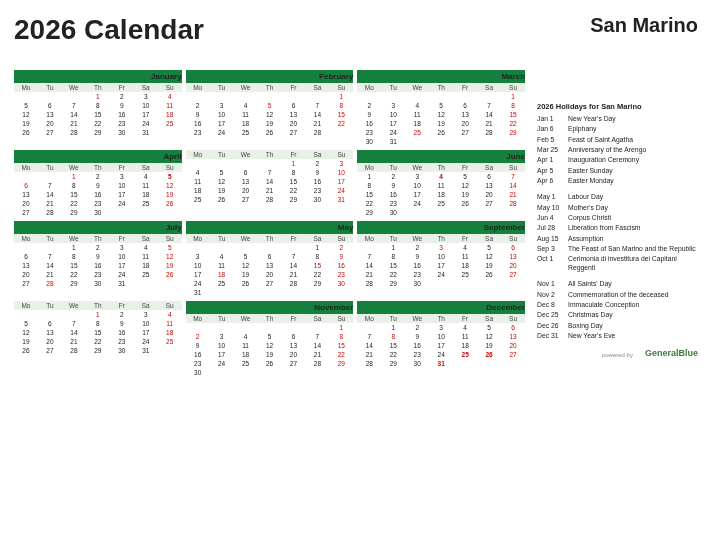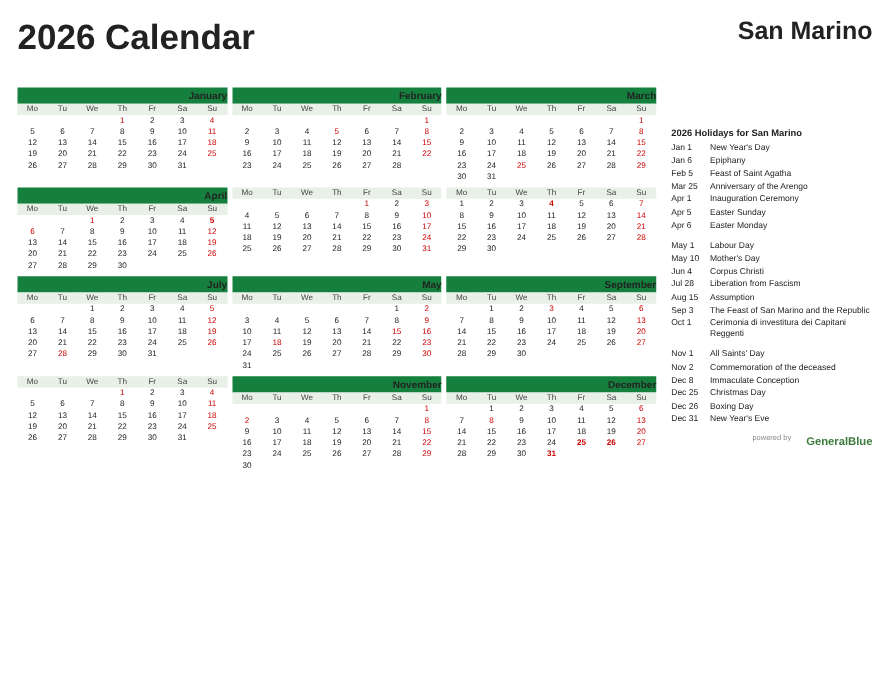--- a/index.html
+++ b/index.html
@@ -110,21 +110,21 @@
     }
     .holiday-name {
       color: #222;
       flex: 1;
     }
     .holiday-spacer {
       height: 6px;
     }
     .gb-logo {
       display: flex;
-      align-items: flex-start;
+      align-items: flex-end;
       justify-content: flex-end;
       gap: 12px;
       font-size: 8px;
     }
     .gb-logo .powered {
       font-size: 6px;
       color: #888;
     }
     .gb-logo .brand {
       font-size: 9px;
@@ -380,20 +380,21 @@
               <div class="day-cell">25</div>
               <div class="day-cell">26</div>
               <div class="day-cell">27</div>
               <div class="day-cell">28</div>
               <div class="day-cell">29</div>
               <div class="day-cell">30</div>
               <div class="day-cell sunday">31</div>
             </div>
           </div>
           <div class="month-block">
+            <div class="month-header">June</div>
             <div class="day-headers">
               <span>Mo</span>
               <span>Tu</span>
               <span>We</span>
               <span>Th</span>
               <span>Fr</span>
               <span>Sa</span>
               <span>Su</span>
             </div>
             <div class="days-grid">

